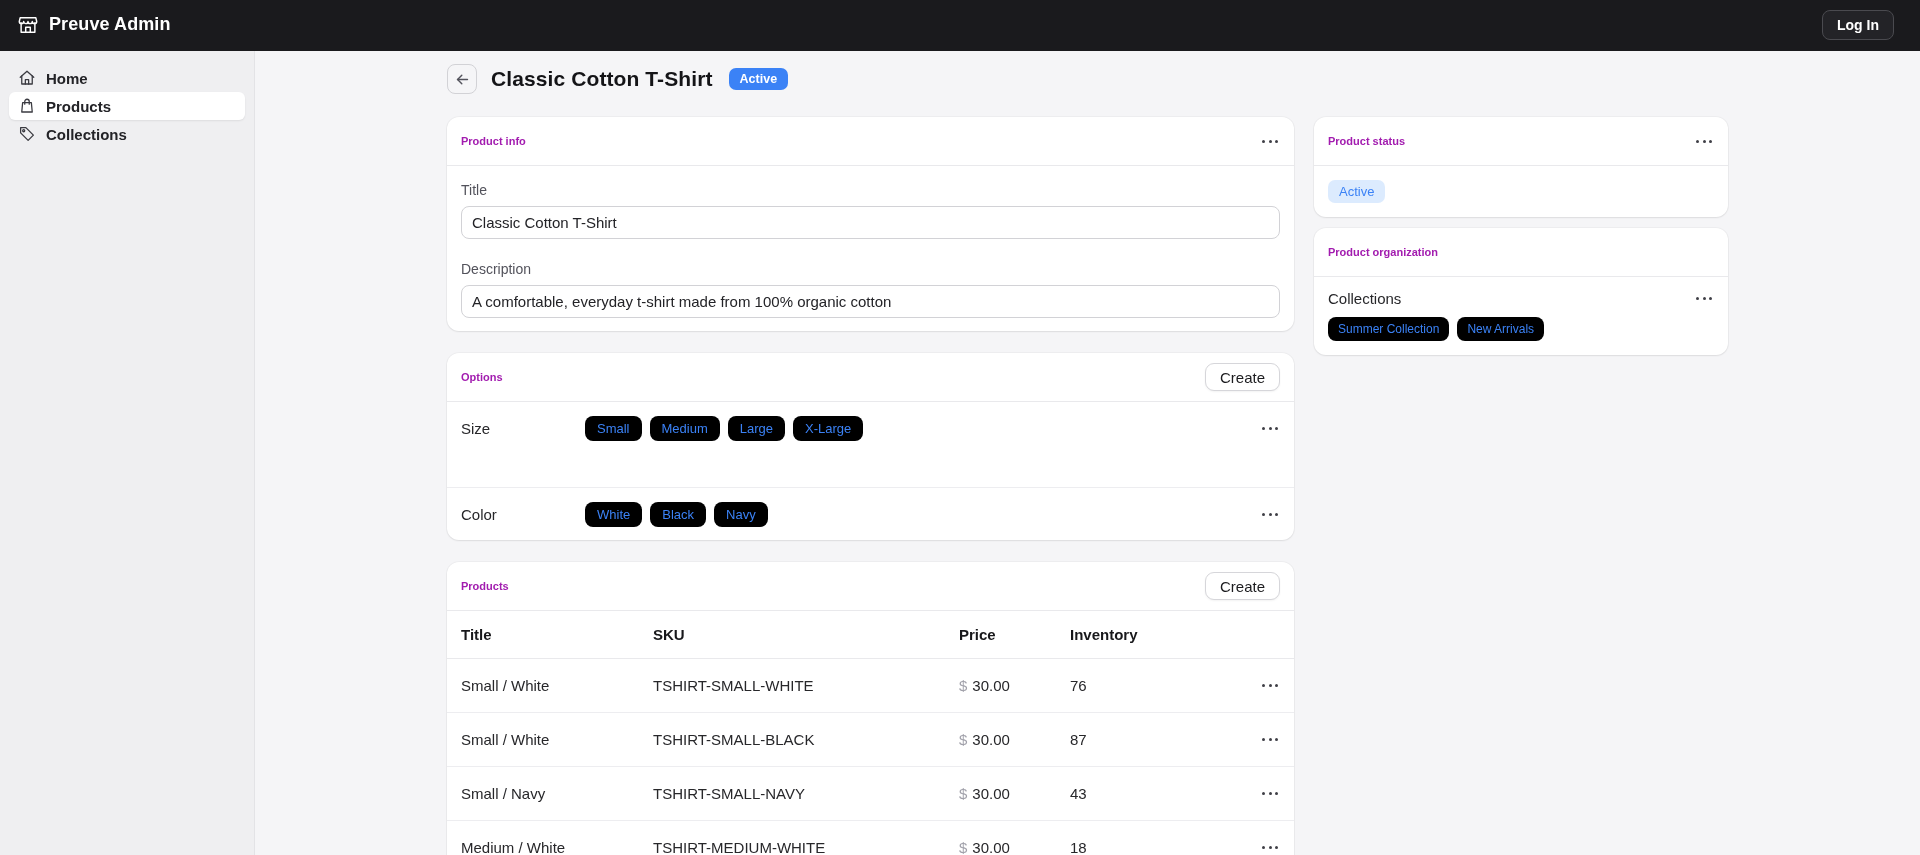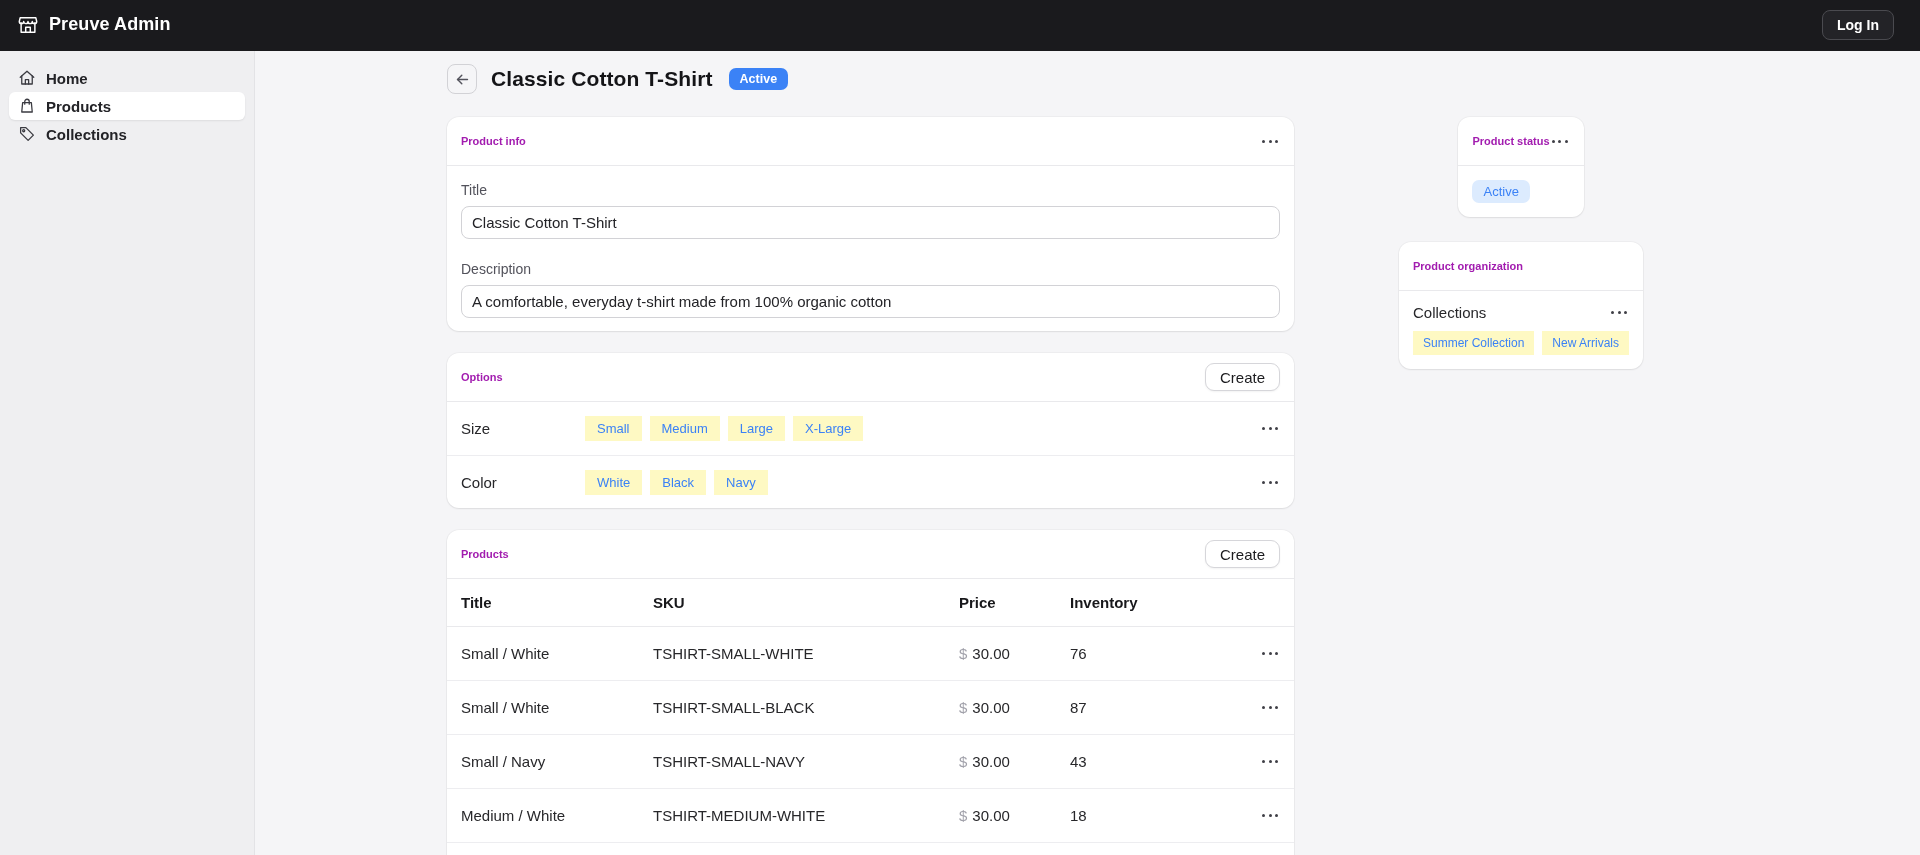--- a/index.html
+++ b/index.html
@@ -48,21 +48,21 @@
   .back-btn svg { width: 17px; height: 17px; stroke: #52525b; fill: none; stroke-width: 2; stroke-linecap: round; stroke-linejoin: round; }
   .page-title { font-size: 21px; font-weight: 700; color: #141417; letter-spacing: .1px; }
   .badge-solid {
     background: #3b82f6; color: #fff; font-size: 12.5px; font-weight: 600;
     border-radius: 7px; padding: 4px 11px; margin-left: 2px;
   }
 
   .grid { display: grid; grid-template-columns: 847px 414px; column-gap: 20px; margin-top: 23px; align-items: start; }
   .col { display: flex; flex-direction: column; }
   .col-main { gap: 22px; }
-  .col-side { gap: 25px; align-items: center; }
+  .col-side { gap: 11px; }
 
   .card {
     background: #fff; border-radius: 12px;
     box-shadow: 0 0 0 1px rgba(0,0,0,.03), 0 1px 2px rgba(0,0,0,.07);
   }
   .card-h {
     height: 49px; display: flex; align-items: center; justify-content: space-between;
     padding: 0 14px; border-bottom: 1px solid #e9e9ec;
   }
   .card-title { font-size: 11px; font-weight: 700; color: #a21caf; }
@@ -80,26 +80,26 @@
   .info-body { padding: 16px 14px 13px; }
   .field-label { font-size: 14px; color: #52525b; margin-bottom: 8px; }
   .text-input {
     width: 100%; height: 33px; border: 1px solid #d2d2d6; border-radius: 8px;
     padding: 0 10px; font-size: 15px; color: #232327; font-family: inherit; background: #fff;
   }
   .field + .field { margin-top: 22px; }
 
   
   .opt-row { height: 53px; display: flex; align-items: center; padding: 0 14px; }
-  .opt-row + .opt-row { border-top: 1px solid #ededf0; }
+  .opt-row + .opt-row { border-top: 1px solid #ededf0; margin-top: 32px; }
   .row-label { width: 124px; font-size: 15px; color: #27272a; }
   .tag-list { display: flex; gap: 8px; }
   .tag {
-    background: #fef9c3; color: #3b82f6; font-size: 13px; padding: 5px 12px;
-    border-radius: 0; white-space: nowrap;
+    background: #000000; color: #3b82f6; font-size: 13px; padding: 5px 12px;
+    border-radius: 8px; white-space: nowrap;
   }
 
   
   .t-row {
     display: grid; grid-template-columns: 192px 306px 111px 1fr 30px;
     align-items: center; padding: 0 14px;
   }
   .t-head { height: 48px; border-bottom: 1px solid #e9e9ec; font-size: 15px; font-weight: 700; color: #18181b; }
   .t-data { height: 54px; border-bottom: 1px solid #ededf0; font-size: 15px; color: #27272a; cursor: pointer; }
   .t-data .cur { color: #a1a1aa; margin-right: 5px; }

